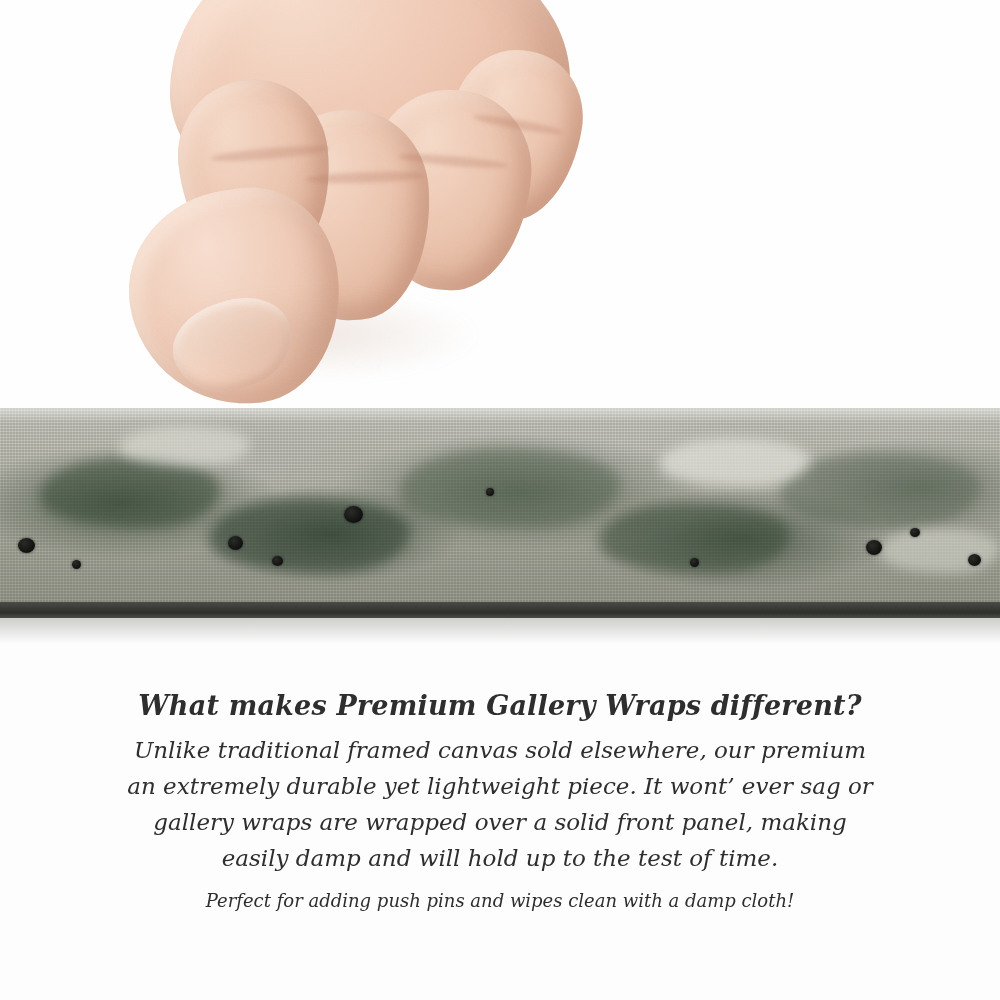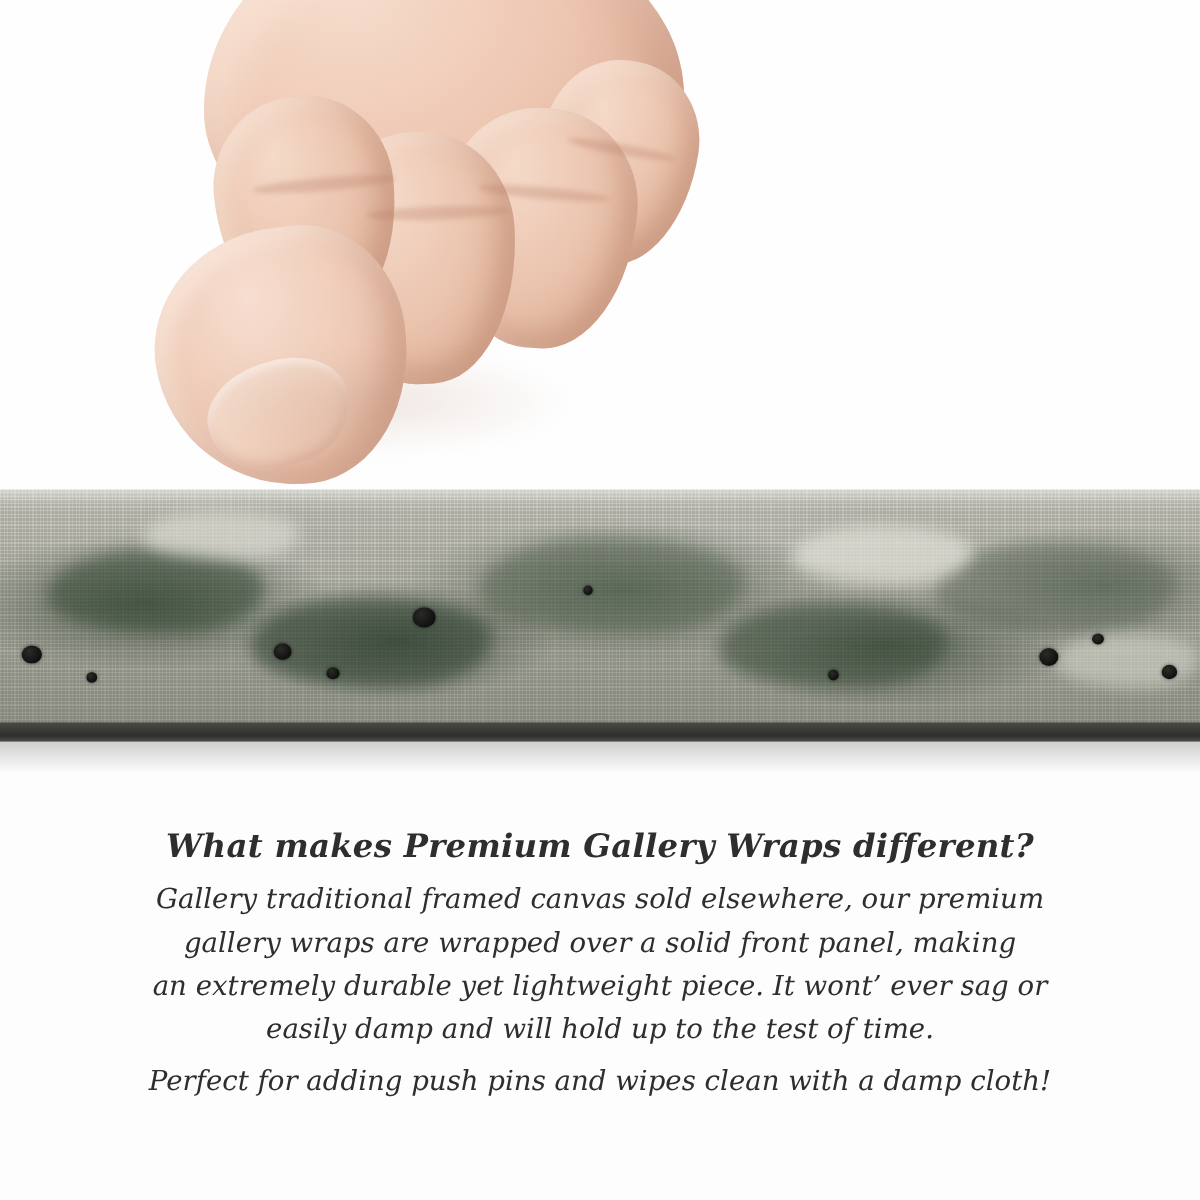--- a/index.html
+++ b/index.html
@@ -186,21 +186,21 @@
     font-weight: 700;
     letter-spacing: 0.2px;
     margin-bottom: 11px;
   }
   .caption-line {
     font-size: 23px;
     line-height: 36px;
     font-weight: 400;
   }
   .caption-final {
-    font-size: 23px;
+    font-size: 18px;
     line-height: 36px;
     margin-top: 7px;
   }
 </style>
 </head>
 <body>
 
 <div class="page">
 
   <div class="photo-area">
@@ -245,20 +245,20 @@
     <div class="dark-dot" style="left:968px; top:146px; width:13px; height:12px;"></div>
 
     <div class="strip-top-highlight"></div>
     <div class="side-edge"></div>
   </div>
 
   <div class="edge-shadow"></div>
 
   <div class="caption">
     <div class="caption-title">What makes Premium Gallery Wraps different?</div>
-    <div class="caption-line">Gallery traditional framed canvas sold elsewhere, our premium</div>
+    <div class="caption-line">Unlike traditional framed canvas sold elsewhere, our premium</div>
+    <div class="caption-line">an extremely durable yet lightweight piece. It wont’ ever sag or</div>
     <div class="caption-line">gallery wraps are wrapped over a solid front panel, making</div>
-    <div class="caption-line">an extremely durable yet lightweight piece. It wont’ ever sag or</div>
     <div class="caption-line">easily damp and will hold up to the test of time.</div>
     <div class="caption-final">Perfect for adding push pins and wipes clean with a damp cloth!</div>
   </div>
 
 </div>
 
 </body></html>

